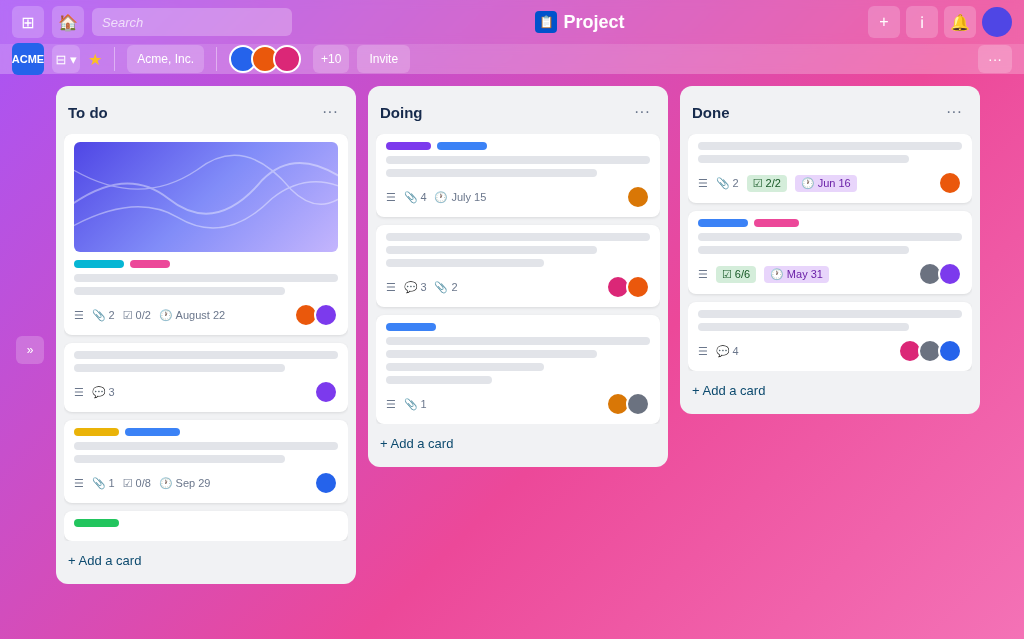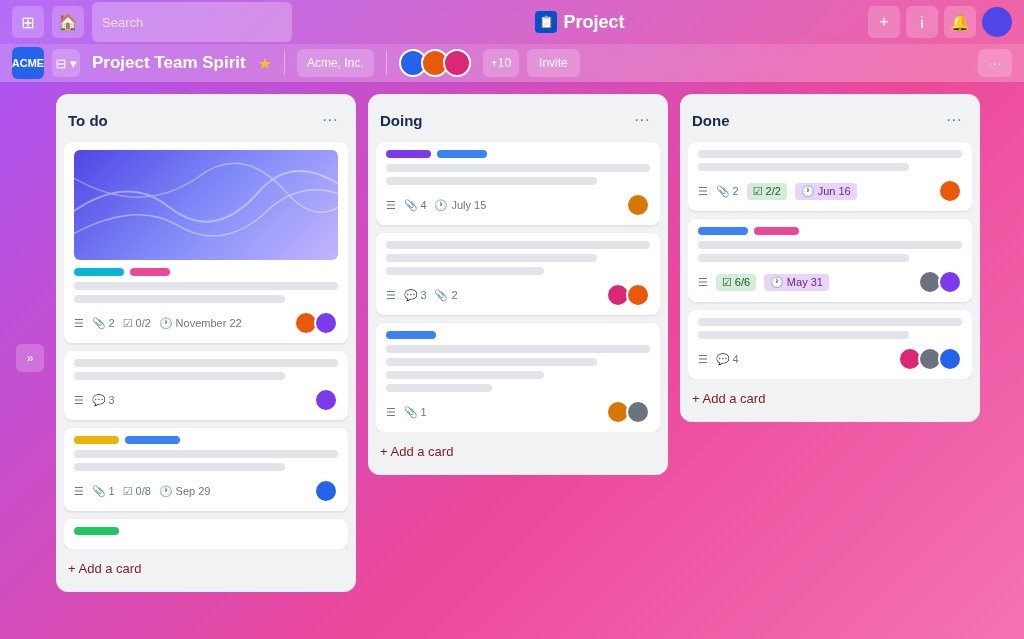--- a/index.html
+++ b/index.html
@@ -27,27 +27,28 @@
       border: none;
       background: rgba(255,255,255,0.2);
       color: white;
       display: flex; align-items: center; justify-content: center;
       cursor: pointer;
       font-size: 16px;
     }
     .nav-search {
       flex: 1;
       max-width: 200px;
-      height: 40px;
+      height: 28px;
       border-radius: 6px;
       border: none;
       background: rgba(255,255,255,0.25);
       color: white;
       padding: 0 10px;
       font-size: 13px;
+      font-style: italic;
     }
     .nav-search::placeholder { color: rgba(255,255,255,0.7); }
     .nav-logo {
       flex: 1;
       display: flex;
       align-items: center;
       justify-content: center;
       color: white;
       font-size: 18px;
       font-weight: 700;
@@ -72,21 +73,21 @@
       background: #7c3aed;
       overflow: hidden;
       display: flex; align-items: center; justify-content: center;
       font-size: 11px;
       color: white;
       font-weight: 600;
     }
 
     
     .board-nav {
-      height: 38px;
+      height: 30px;
       background: rgba(255,255,255,0.25);
       backdrop-filter: blur(4px);
       display: flex;
       align-items: center;
       padding: 0 12px;
       gap: 8px;
     }
     .board-logo {
       width: 32px; height: 32px;
       background: #2563eb;
@@ -338,21 +339,21 @@
     .card-avatar:first-child { margin-left: 0; }
 
     
     .add-card-btn {
       display: flex;
       align-items: center;
       gap: 6px;
       padding: 8px 4px;
       border: none;
       background: transparent;
-      color: #7f1d1d;
+      color: #0c4a6e;
       font-size: 13px;
       cursor: pointer;
       border-radius: 6px;
       width: 100%;
       margin-top: 4px;
     }
 
     
     .av-purple { background: #7c3aed; }
     .av-orange { background: #ea580c; }
@@ -377,21 +378,20 @@
     <button class="nav-icon-btn">+</button>
     <button class="nav-icon-btn">ℹ</button>
     <button class="nav-icon-btn">🔔</button>
     <div class="nav-avatar av-indigo"></div>
   </div>
 </nav>
 
 <div class="board-nav">
   <div class="board-logo">ACME</div>
   <button class="board-nav-icon-btn">⊟ ▾</button>
-  <span class="board-title">Project Team Spirit</span>
   <span class="star-icon">★</span>
   <div class="board-nav-sep"></div>
   <button class="workspace-btn">Acme, Inc.</button>
   <div class="board-nav-sep"></div>
   <div class="board-members">
     <div class="member-avatar av-blue"></div>
     <div class="member-avatar av-orange"></div>
     <div class="member-avatar av-pink"></div>
   </div>
   <button class="more-members">+10</button>
@@ -422,21 +422,21 @@
         <div class="card-tags">
           <div class="tag" style="background:#06b6d4;width:50px;"></div>
           <div class="tag" style="background:#ec4899;width:40px;"></div>
         </div>
         <div class="card-text-line full"></div>
         <div class="card-text-line medium"></div>
         <div class="card-footer">
           <span class="card-meta-icon">☰</span>
           <span class="card-meta-icon">📎 <span>2</span></span>
           <span class="card-meta-icon">☑ <span>0/2</span></span>
-          <span class="card-meta-icon">🕐 <span>November 22</span></span>
+          <span class="card-meta-icon">🕐 <span>August 22</span></span>
           <div class="card-avatars">
             <div class="card-avatar av-orange"></div>
             <div class="card-avatar av-purple"></div>
           </div>
         </div>
       </div>
 
       <div class="card">
         <div class="card-text-line full"></div>
         <div class="card-text-line medium"></div>

